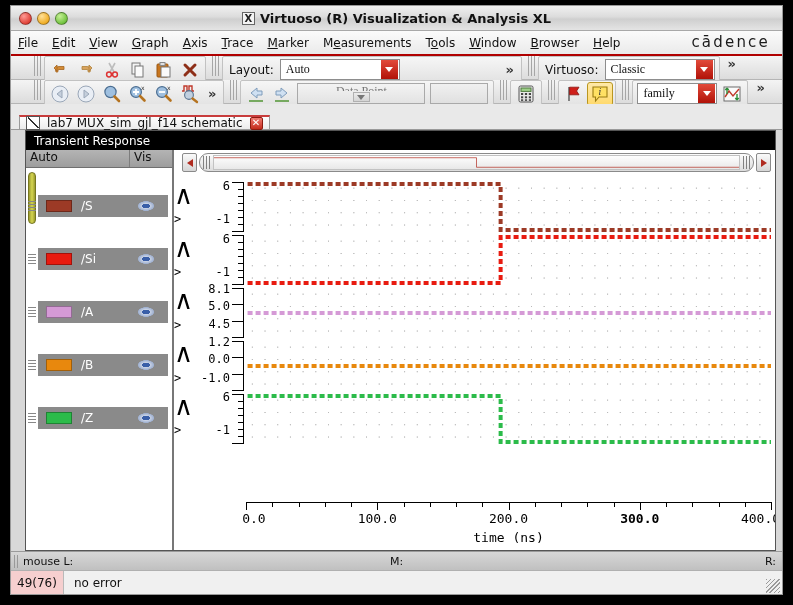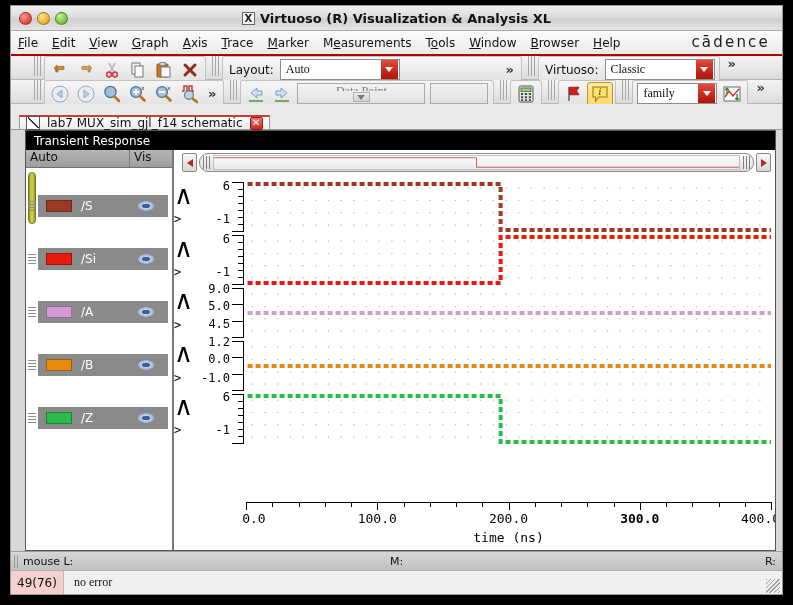--- a/index.html
+++ b/index.html
@@ -329,21 +329,21 @@
     border-top: 1px solid #b0b0b0;
     display: flex; align-items: center;
     font-size: 12px; color: #111;
     position: relative;
   }
   .msg-count {
     background: #f6cfcf; border-right: 1px solid #b9b9b9;
     padding: 0 6px; height: 100%; display: flex; align-items: center;
     font-size: 12px; color: #111;
   }
-  .msg-text { padding-left: 10px; font-family: Liberation Serif, serif; }
+  .msg-text { padding-left: 10px; }
   .resizegrip {
     position: absolute; right: 2px; bottom: 1px; width: 14px; height: 14px;
     background: repeating-linear-gradient(135deg,#9a9a9a 0 1px, transparent 1px 3px);
   }
 
   
   svg { display: block; }
 </style>
 </head>
 <body>
@@ -638,21 +638,21 @@
           <span class="ylab" style="top:29px;">6</span>
           <span class="ylab" style="top:62px;">-1</span>
           <span class="yarrow" style="top:62px;">&gt;</span>
 
           <span class="ybrace" style="top:85px;">∧</span>
           <span class="ylab" style="top:82px;">6</span>
           <span class="ylab" style="top:115px;">-1</span>
           <span class="yarrow" style="top:115px;">&gt;</span>
 
           <span class="ybrace" style="top:137px;">∧</span>
-          <span class="ylab" style="top:132px;">9.0</span>
+          <span class="ylab" style="top:132px;">8.1</span>
           <span class="ylab" style="top:149px;">5.0</span>
           <span class="ylab" style="top:168px;font-family:Liberation Mono, monospace;">4.5</span>
           <span class="yarrow" style="top:168px;">&gt;</span>
 
           <span class="ybrace" style="top:190px;">∧</span>
           <span class="ylab" style="top:185px;">1.2</span>
           <span class="ylab" style="top:202px;">0.0</span>
           <span class="ylab" style="top:221px;">-1.0</span>
           <span class="yarrow" style="top:221px;">&gt;</span>
 

